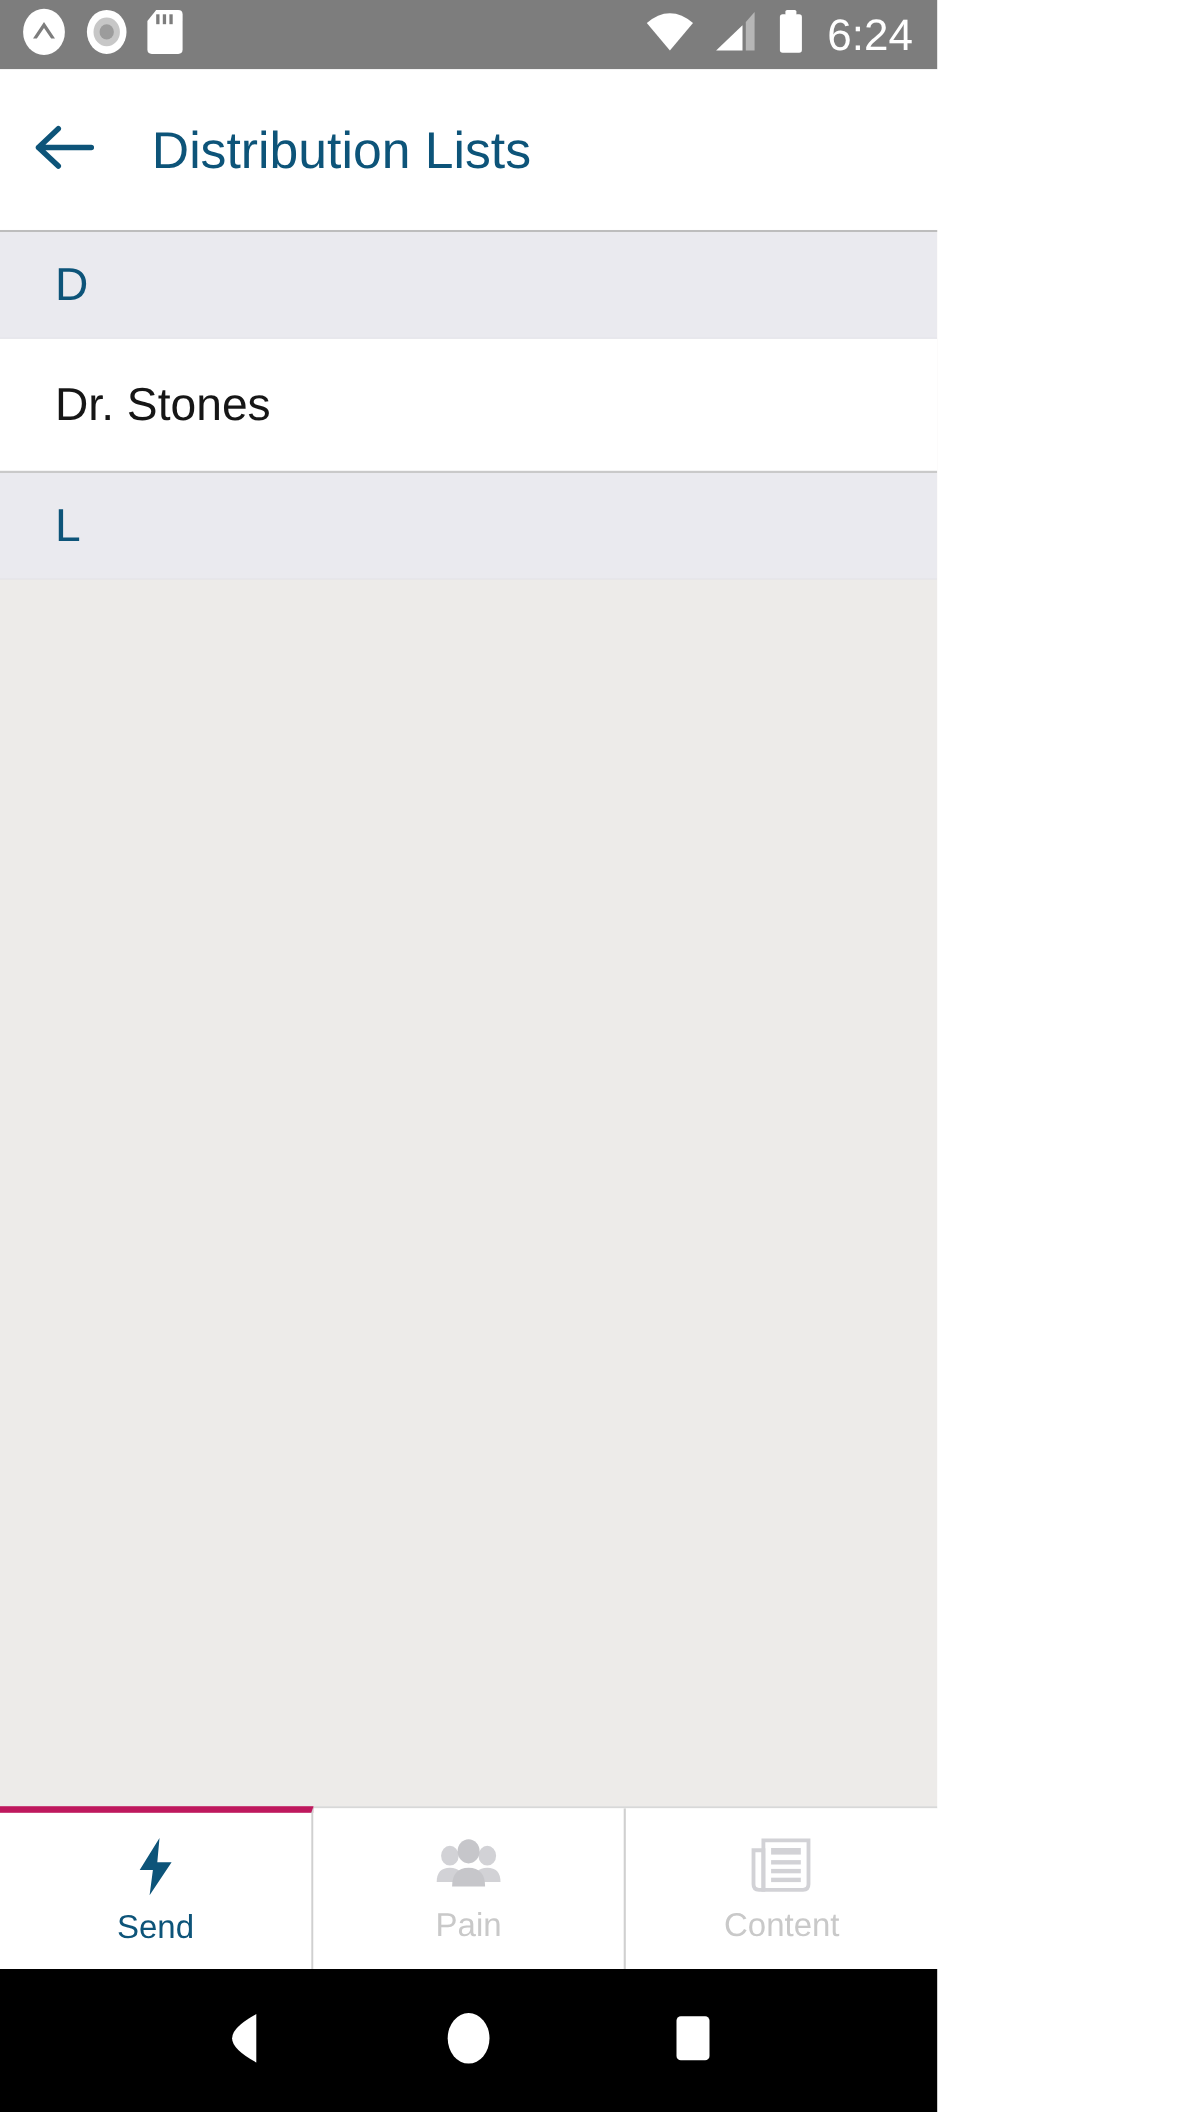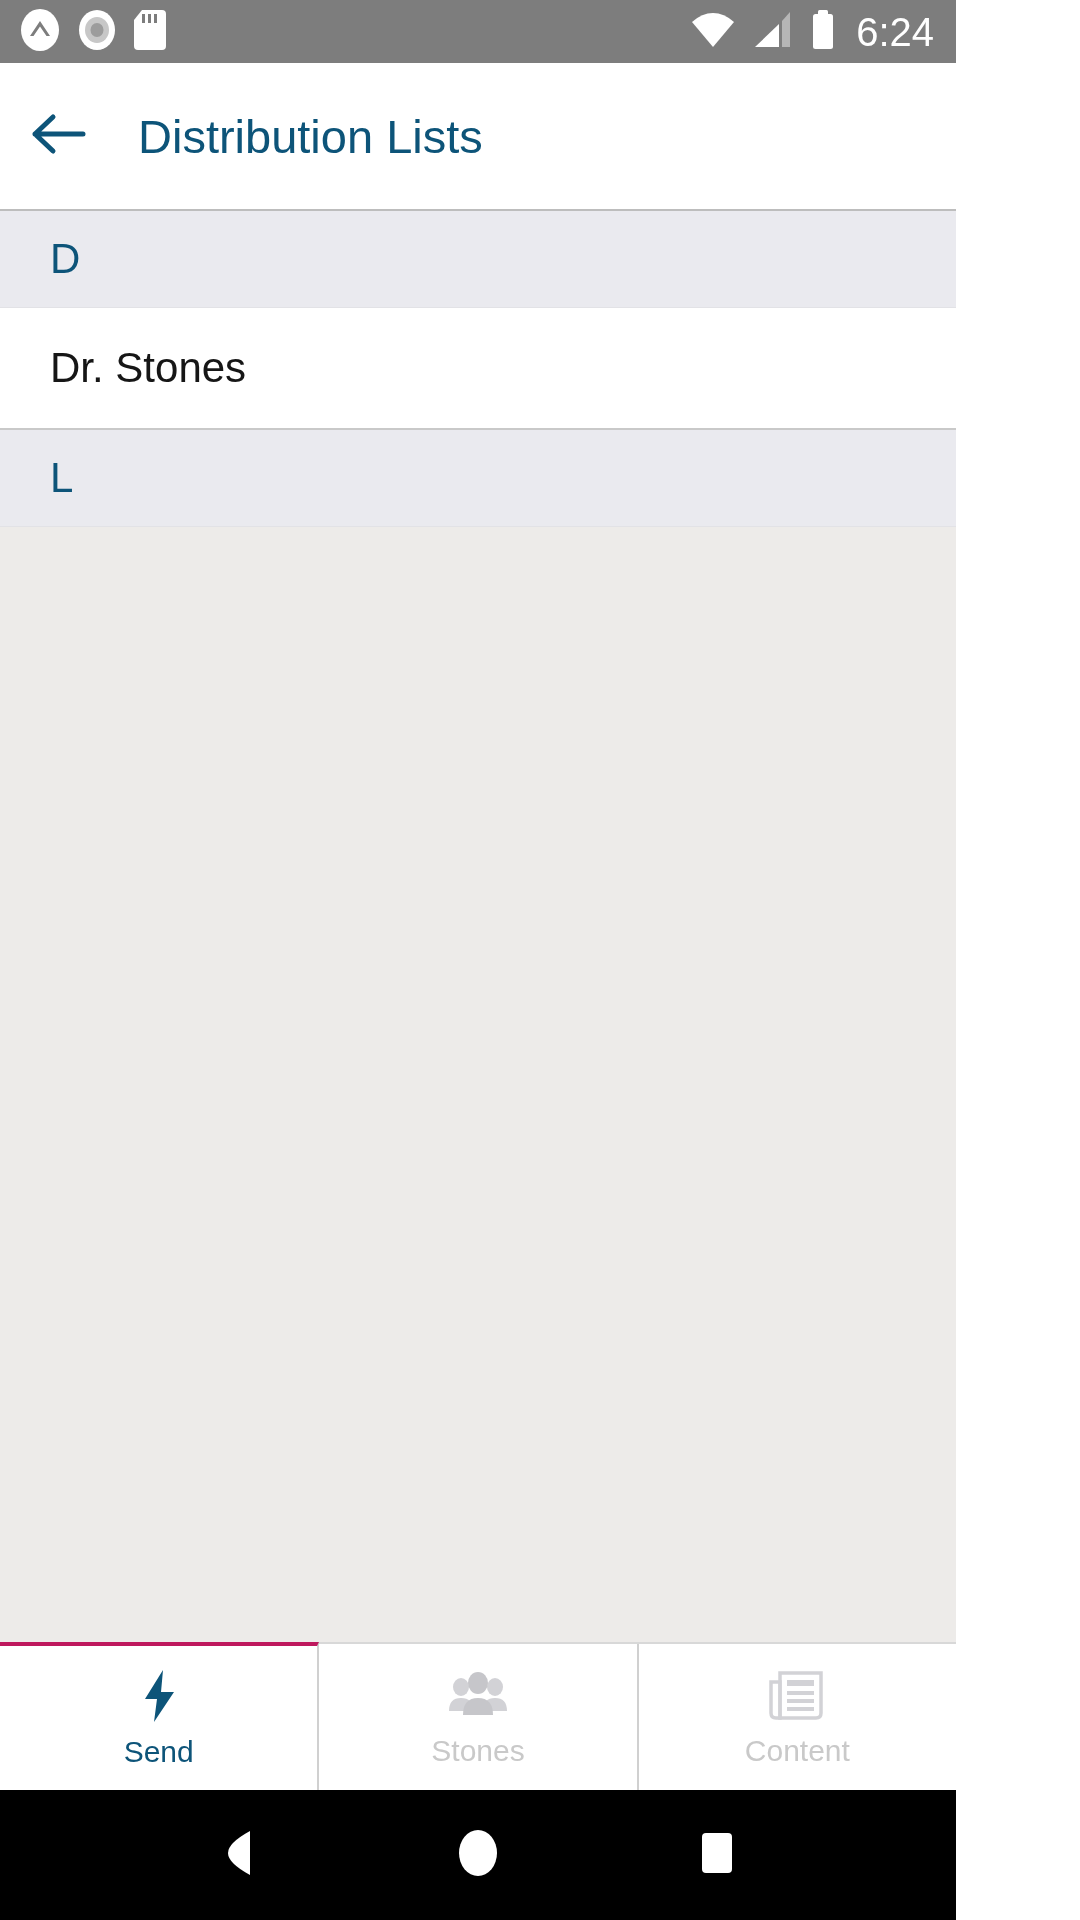--- a/index.html
+++ b/index.html
@@ -6,21 +6,21 @@
   html, body {
     width: 1080px;
     height: 1920px;
     background: #ffffff;
     font-family: "Liberation Sans", sans-serif;
     overflow: hidden;
   }
 
   .phone {
     position: relative;
-    width: 956px;
+    width: 852px;
     height: 1920px;
     display: flex;
     flex-direction: column;
     background: #ffffff;
   }
 
   
   .status-bar {
     height: 63px;
     background: #7d7d7d;
@@ -119,21 +119,21 @@
     flex-direction: column;
     align-items: center;
     justify-content: center;
     gap: 14px;
     background: #ffffff;
     border-right: 2px solid #d0d0d0;
     position: relative;
   }
   .tab:last-child { border-right: none; }
   .tab.active {
-    border-top: 4px solid #be185d;
+    border-top: 6px solid #be185d;
     margin-top: -2px;
   }
   .tab-icon {
     height: 54px;
     display: flex;
     align-items: center;
     justify-content: center;
   }
   .tab-label {
     font-size: 30px;
@@ -252,21 +252,21 @@
       <span class="tab-icon">
         <svg width="62" height="48" viewBox="0 0 62 48">
           <ellipse cx="14" cy="16" rx="8" ry="9" fill="#d2d2d6"></ellipse>
           <path d="M2 40 Q2 27 14 27 Q26 27 26 40 Z" fill="#d2d2d6"></path>
           <ellipse cx="48" cy="16" rx="8" ry="9" fill="#d2d2d6"></ellipse>
           <path d="M36 40 Q36 27 48 27 Q60 27 60 40 Z" fill="#d2d2d6"></path>
           <ellipse cx="31" cy="12" rx="10" ry="11" fill="#c6c6ca"></ellipse>
           <path d="M16 44 Q16 27 31 27 Q46 27 46 44 Z" fill="#c6c6ca"></path>
         </svg>
       </span>
-      <span class="tab-label">Stones</span>
+      <span class="tab-label">Pain</span>
     </div>
 
     <div class="tab">
       <span class="tab-icon">
         <svg width="58" height="52" viewBox="0 0 58 52">
           <path d="M3 13 L3 44 Q3 49 8 49 L12 49 L12 13 Z" fill="none" stroke="#d2d2d6" stroke-width="3.5"></path>
           <path d="M12 4 L53 4 L53 44 Q53 49 48 49 L12 49 Z" fill="none" stroke="#d2d2d6" stroke-width="3.5"></path>
           <rect x="19" y="11" width="27" height="6" fill="#d2d2d6"></rect>
           <rect x="19" y="22" width="27" height="4" fill="#d2d2d6"></rect>
           <rect x="19" y="30" width="27" height="4" fill="#d2d2d6"></rect>

